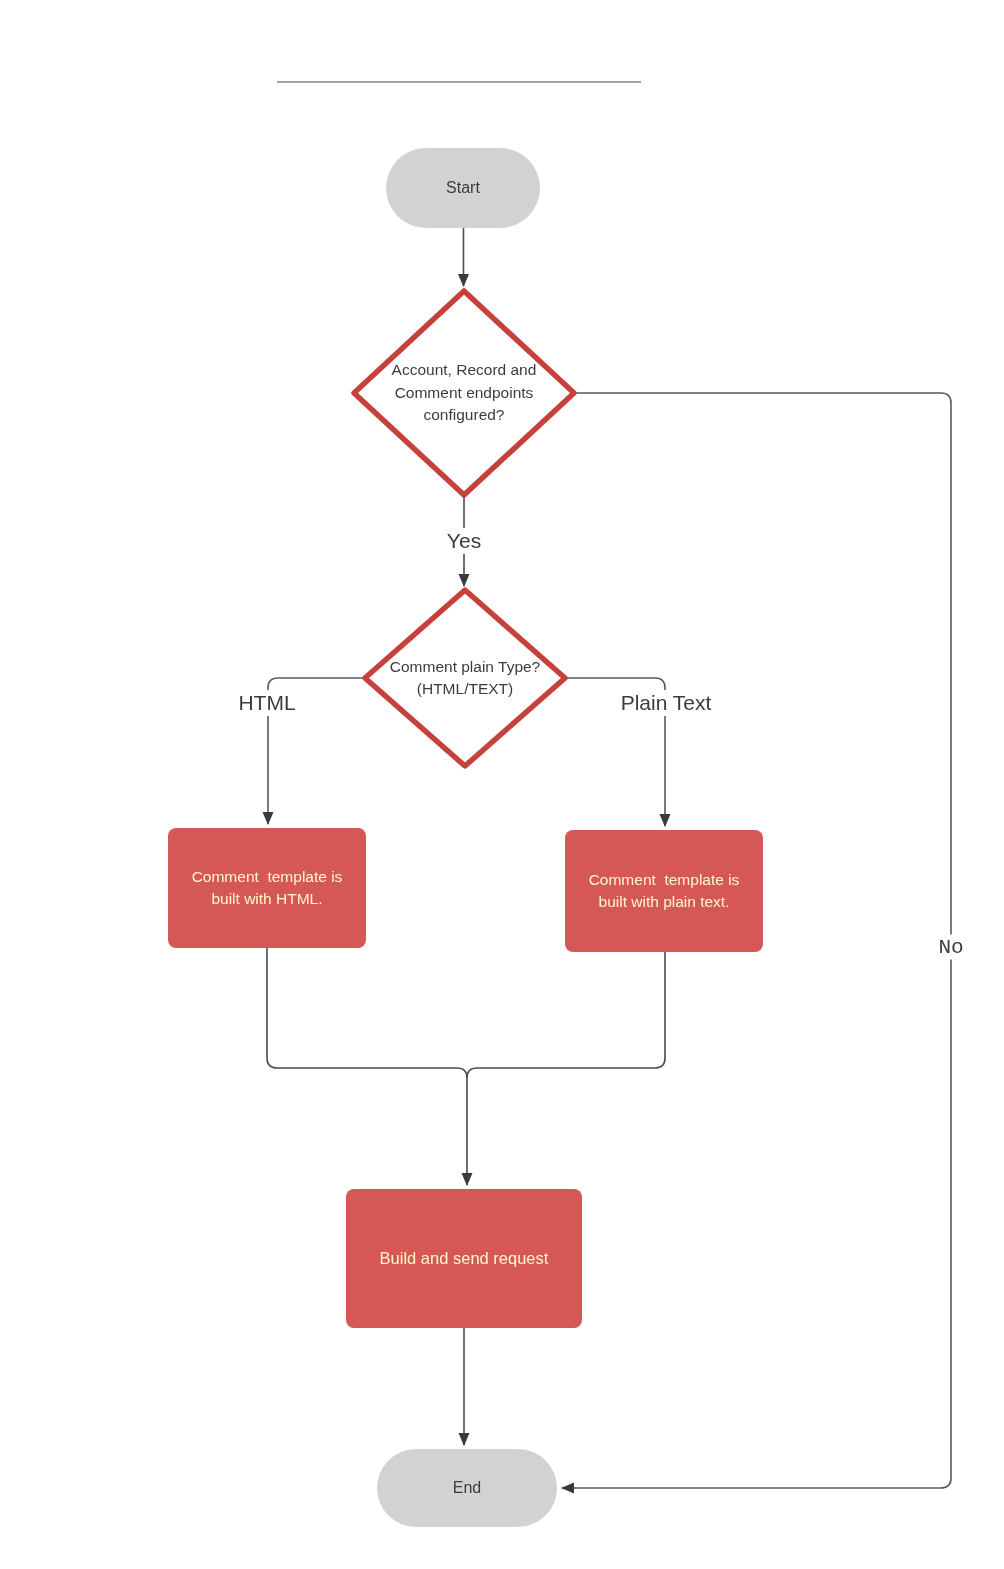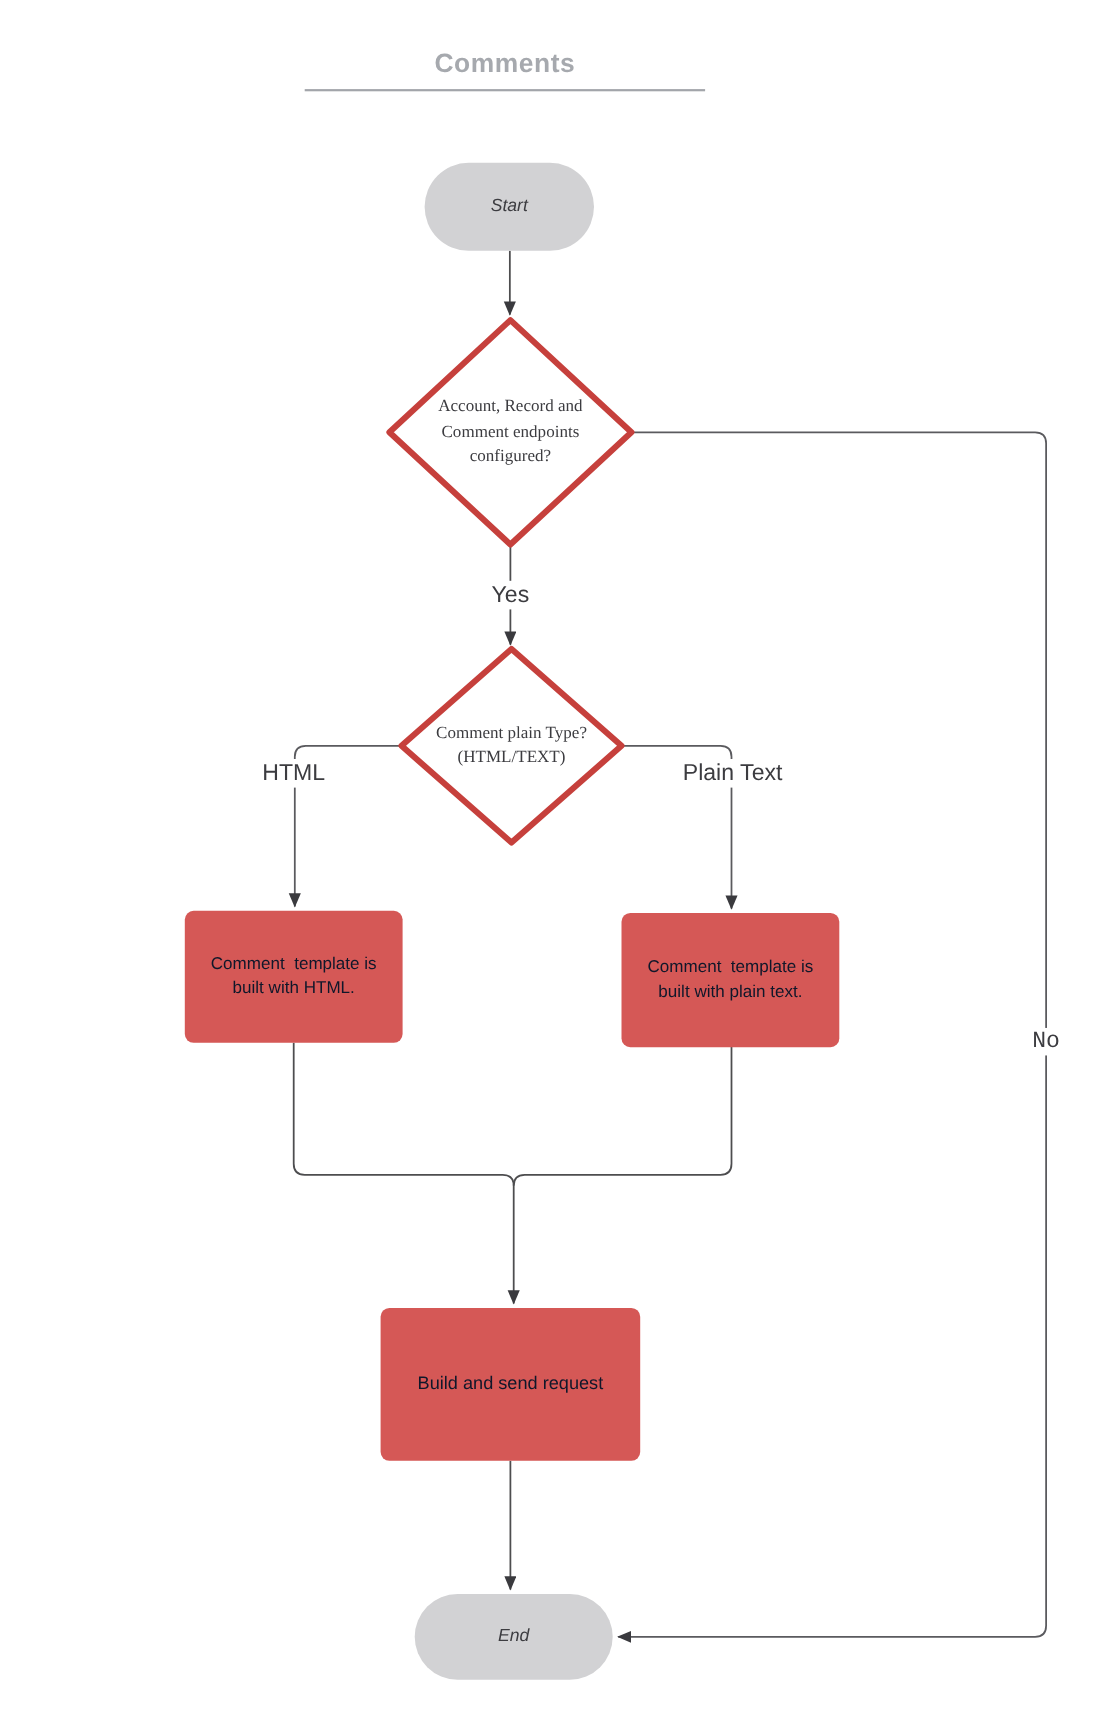--- a/index.html
+++ b/index.html
@@ -47,59 +47,57 @@
     display: flex;
     align-items: center;
     justify-content: center;
     text-align: center;
   }
   .terminal {
     background: #d2d2d4;
     border-radius: 40px;
     color: #3c3c40;
     font-size: 16px;
-    font-style: italic;
   }
   .process {
     background: #d55856;
     border-radius: 8px;
-    color: #0f172a;
+    color: #fef9c3;
     font-size: 15.5px;
     line-height: 1.4;
     padding: 8px 12px;
     white-space: pre-wrap;
   }
   .decision-text {
     position: absolute;
     display: flex;
     align-items: center;
     justify-content: center;
     text-align: center;
     color: #3c3c40;
     font-size: 15.5px;
     line-height: 1.45;
     pointer-events: none;
   }
-  .decision-text > span { display: inline-block; font-family: Liberation Serif, serif; }
+  .decision-text > span { display: inline-block; }
   .edge-label {
     position: absolute;
     transform: translate(-50%, -50%);
     background: #ffffff;
     padding: 1px 4px;
     color: #3c3c40;
     font-size: 21px;
     white-space: nowrap;
   }
 </style>
 </head>
 <body>
 
 <div class="canvas">
 
-  <div class="diagram-title">Comments</div>
   <div class="title-rule"></div>
 
   <svg class="edge-layer" viewBox="0 0 1004 1569" xmlns="http://www.w3.org/2000/svg">
     <defs>
       <marker id="arrow" markerUnits="userSpaceOnUse" markerWidth="14" markerHeight="12" refX="12" refY="5.5" orient="auto">
         <path d="M0,0 L13,5.5 L0,11 Z" fill="#3a3a3e"></path>
       </marker>
     </defs>
 
     <path d="M 463.5 228 L 463.5 286" fill="none" stroke="#4d4d4f" stroke-width="1.6" marker-end="url(#arrow)"></path>

